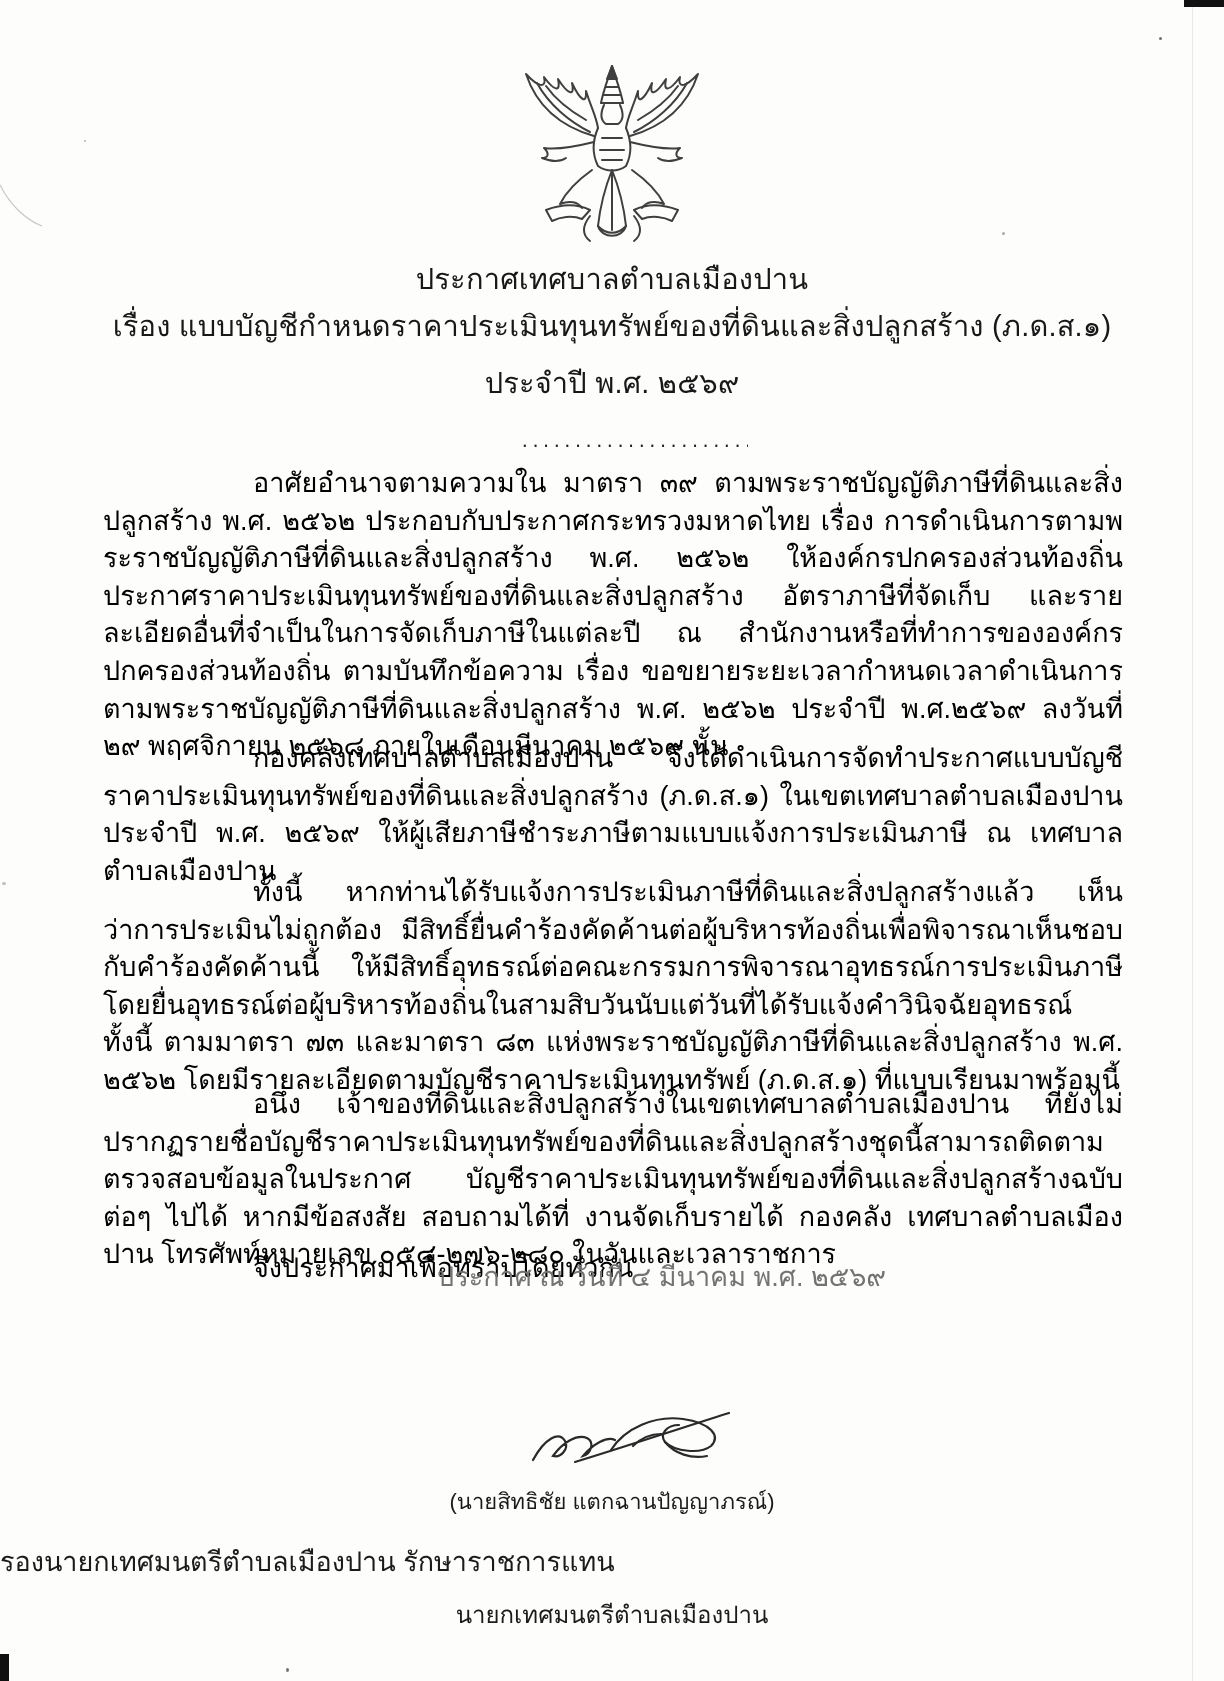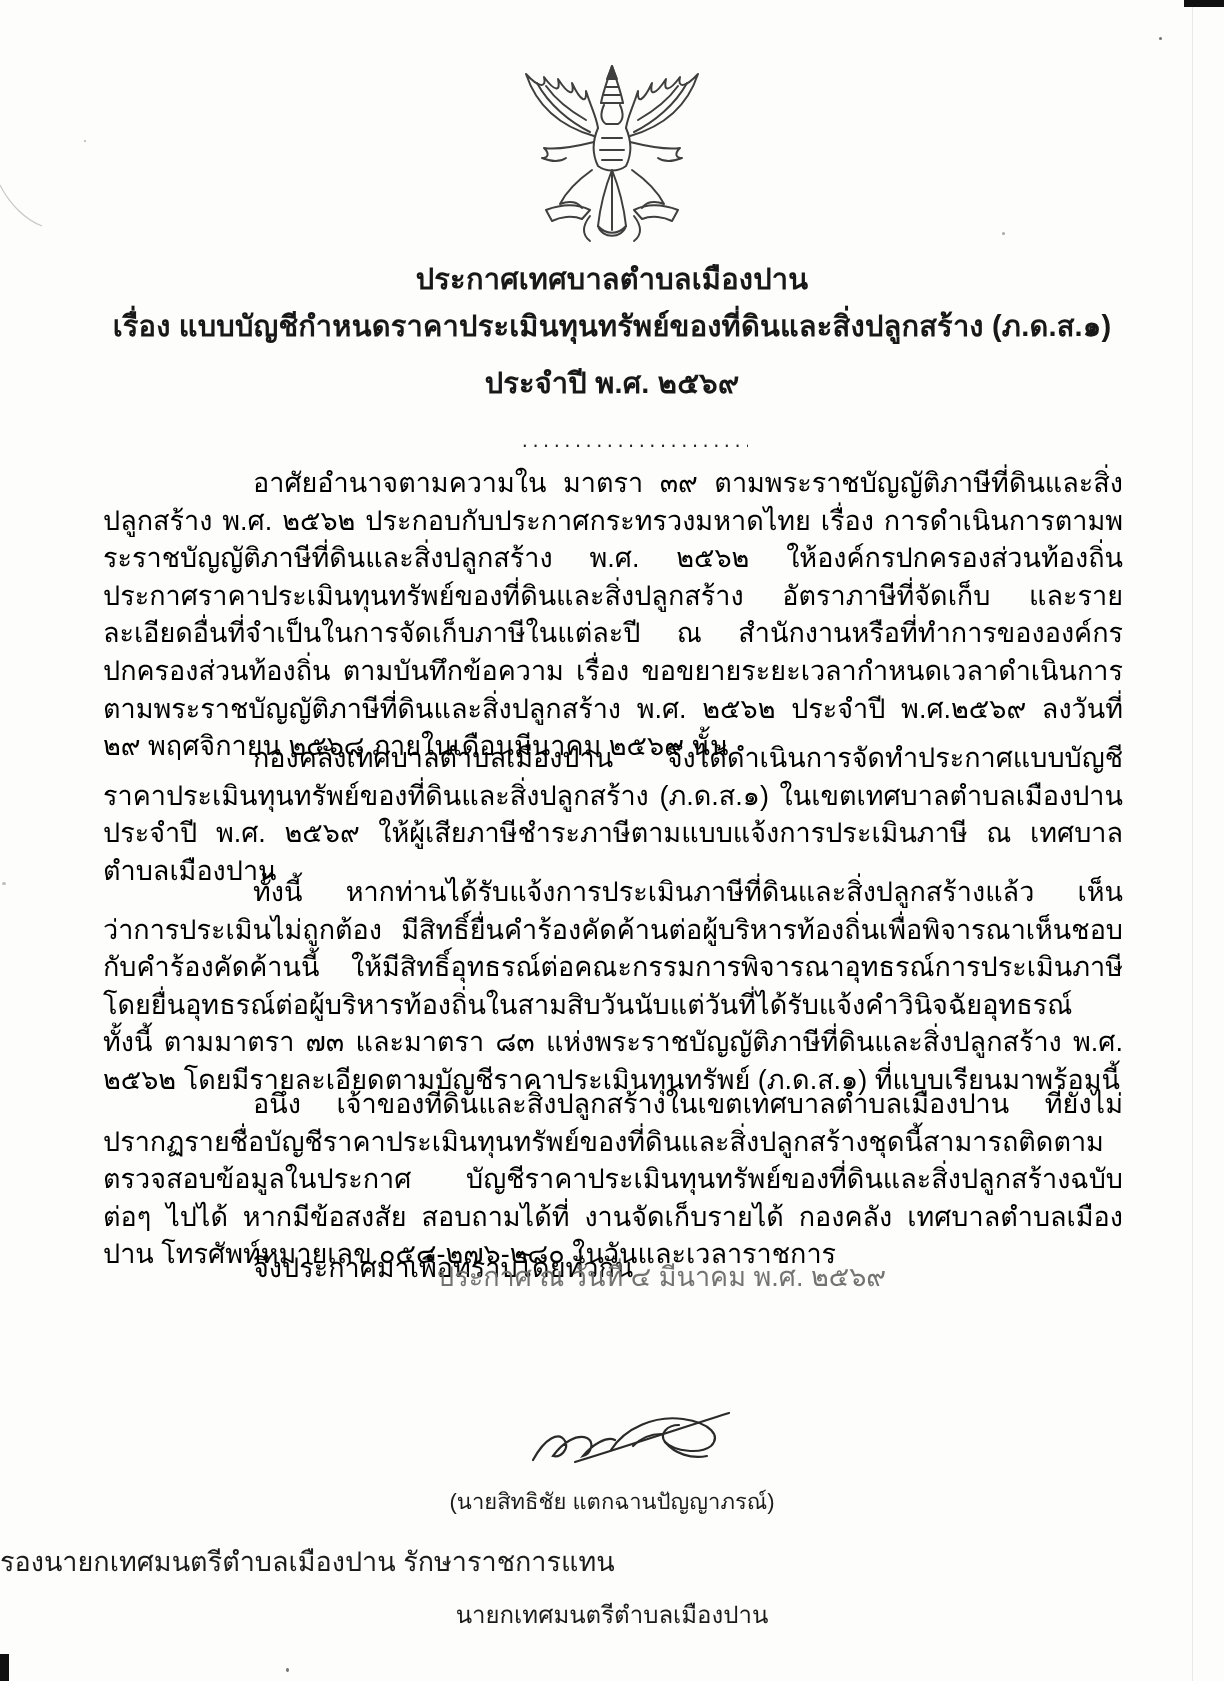--- a/index.html
+++ b/index.html
@@ -13,21 +13,21 @@
     overflow:hidden;
   }
   
   .emblem{
     position:absolute;top:58px;left:50%;transform:translateX(-50%);
     width:252px;height:186px;
   }
   
   .title-line{
     position:absolute;left:0;width:100%;
-    text-align:center;font-weight:bold;font-size:29px;
+    text-align:center;font-weight:normal;font-size:29px;
     letter-spacing:0.2px;color:#181818;
   }
   .t1{top:256px;} .t2{top:303px;} .t3{top:360px;}
   .dotted-sep{
     position:absolute;top:432px;left:520px;width:228px;
     font-size:16px;letter-spacing:1px;color:#222;
     font-family:"DejaVu Sans Mono","Liberation Mono",monospace;
     white-space:nowrap;overflow:hidden;
   }
   

